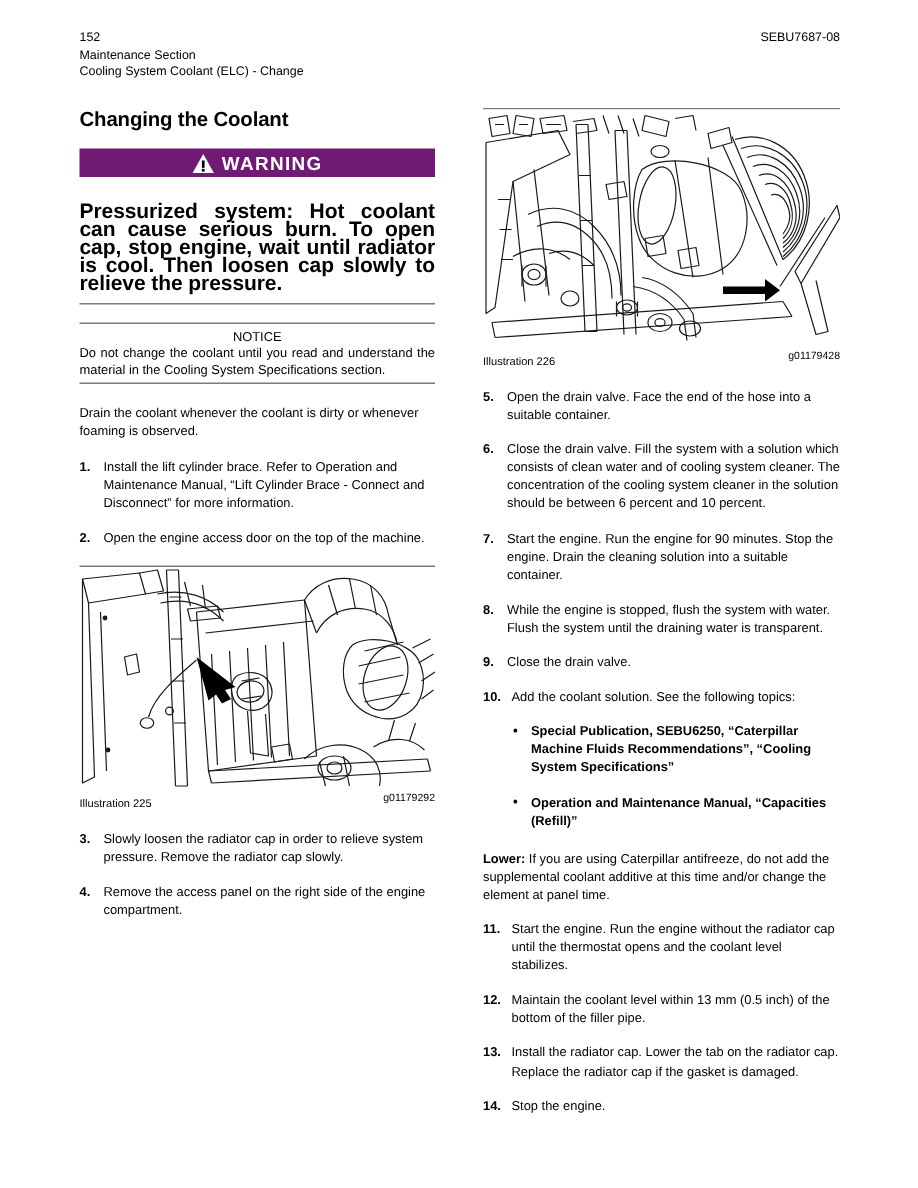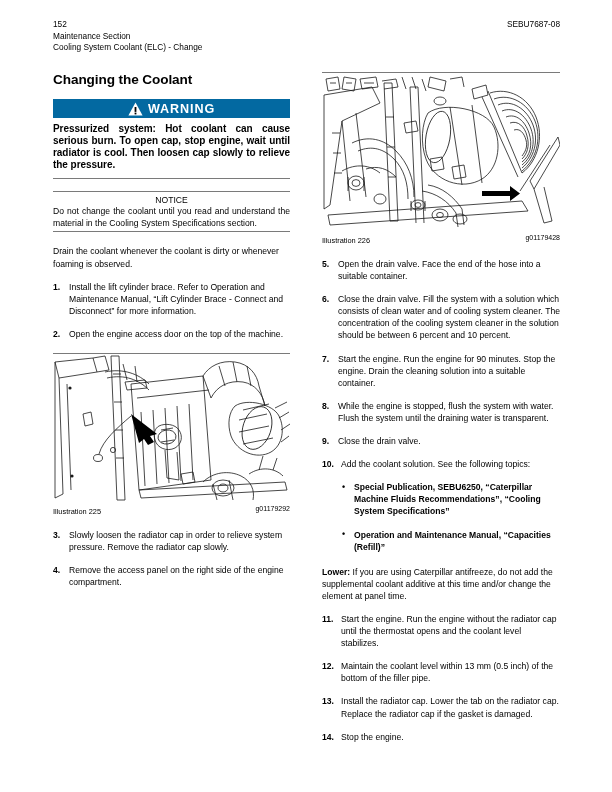--- a/index.html
+++ b/index.html
@@ -64,42 +64,42 @@
 
   h1.section-title {
     font-size: 13.6px;
     font-weight: bold;
     margin: 0 0 12px 0;
     letter-spacing: -0.1px;
   }
 
   
   .warning-banner {
-    background: #0369a1;
+    background: #701a75;
     height: 19px;
     display: flex;
     align-items: center;
     justify-content: center;
     gap: 5px;
   }
   .warn-tri {
     display: block;
   }
   .warning-word {
     color: #ffffff;
     font-size: 12.6px;
     font-weight: bold;
     letter-spacing: 0.9px;
   }
   .warning-body {
-    font-size: 10px;
+    font-size: 14px;
     line-height: 11.9px;
     font-weight: bold;
     text-align: justify;
-    margin-top: 5px;
+    margin-top: 17px;
     letter-spacing: -0.05px;
   }
   .rule {
     border: 0;
     border-top: 0.9px solid #7a7a7a;
     margin: 0;
     height: 0;
   }
   .rule-warn { margin-top: 7px; }
 

